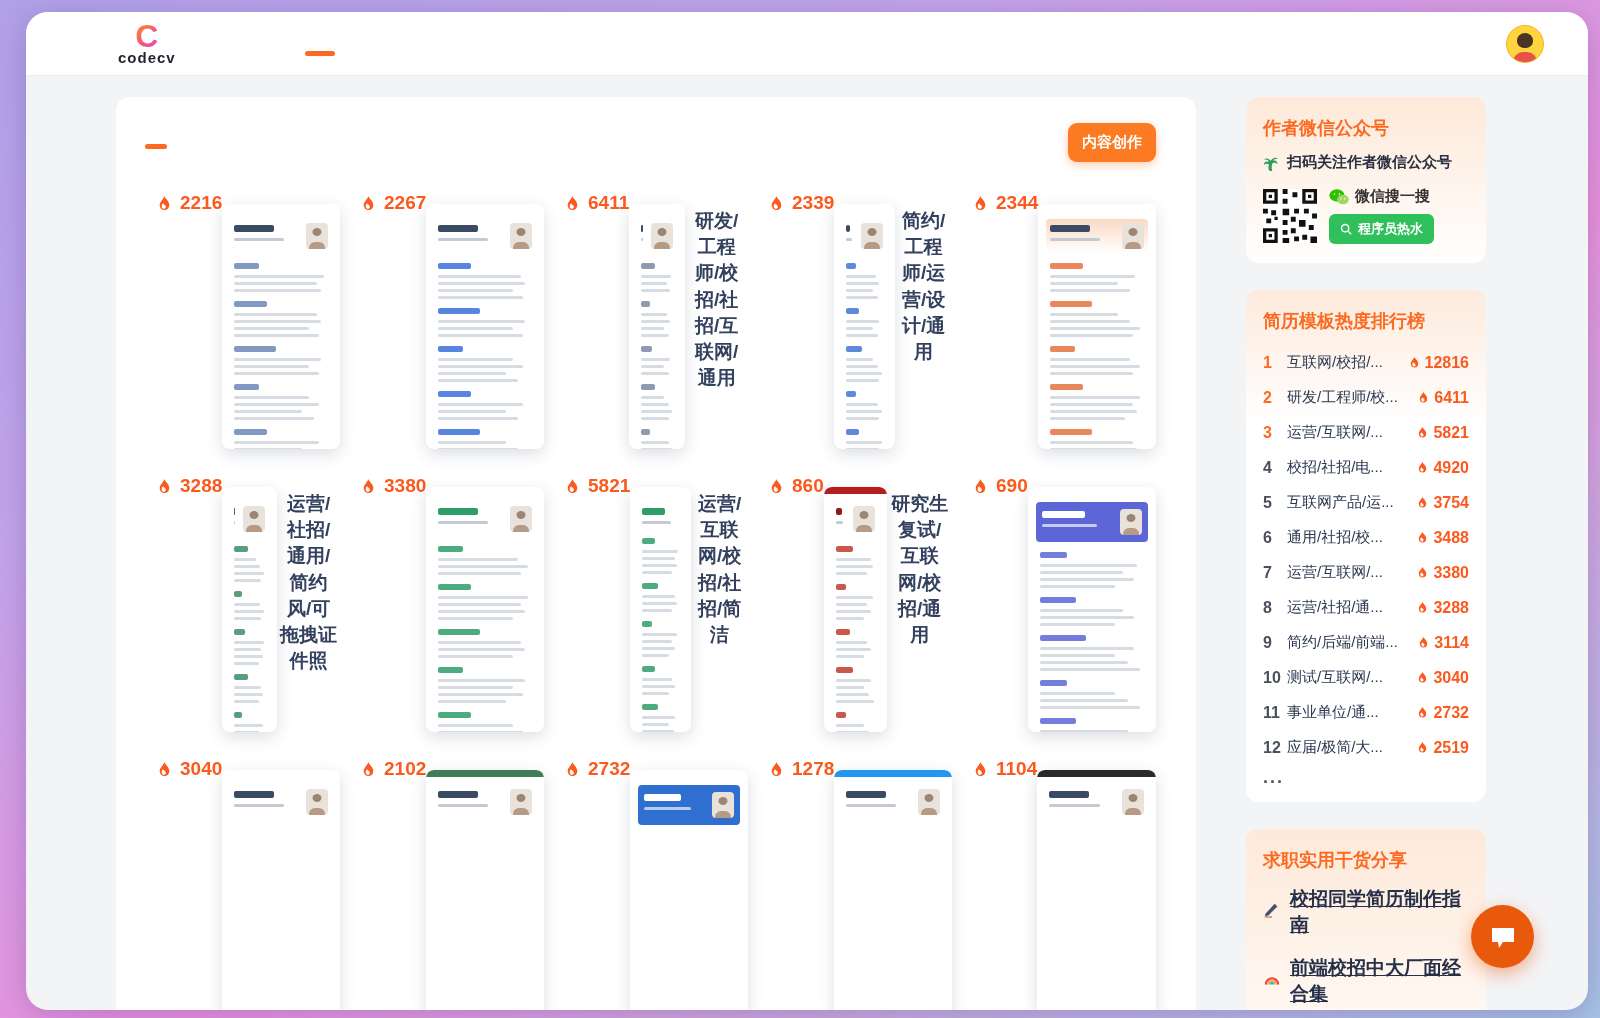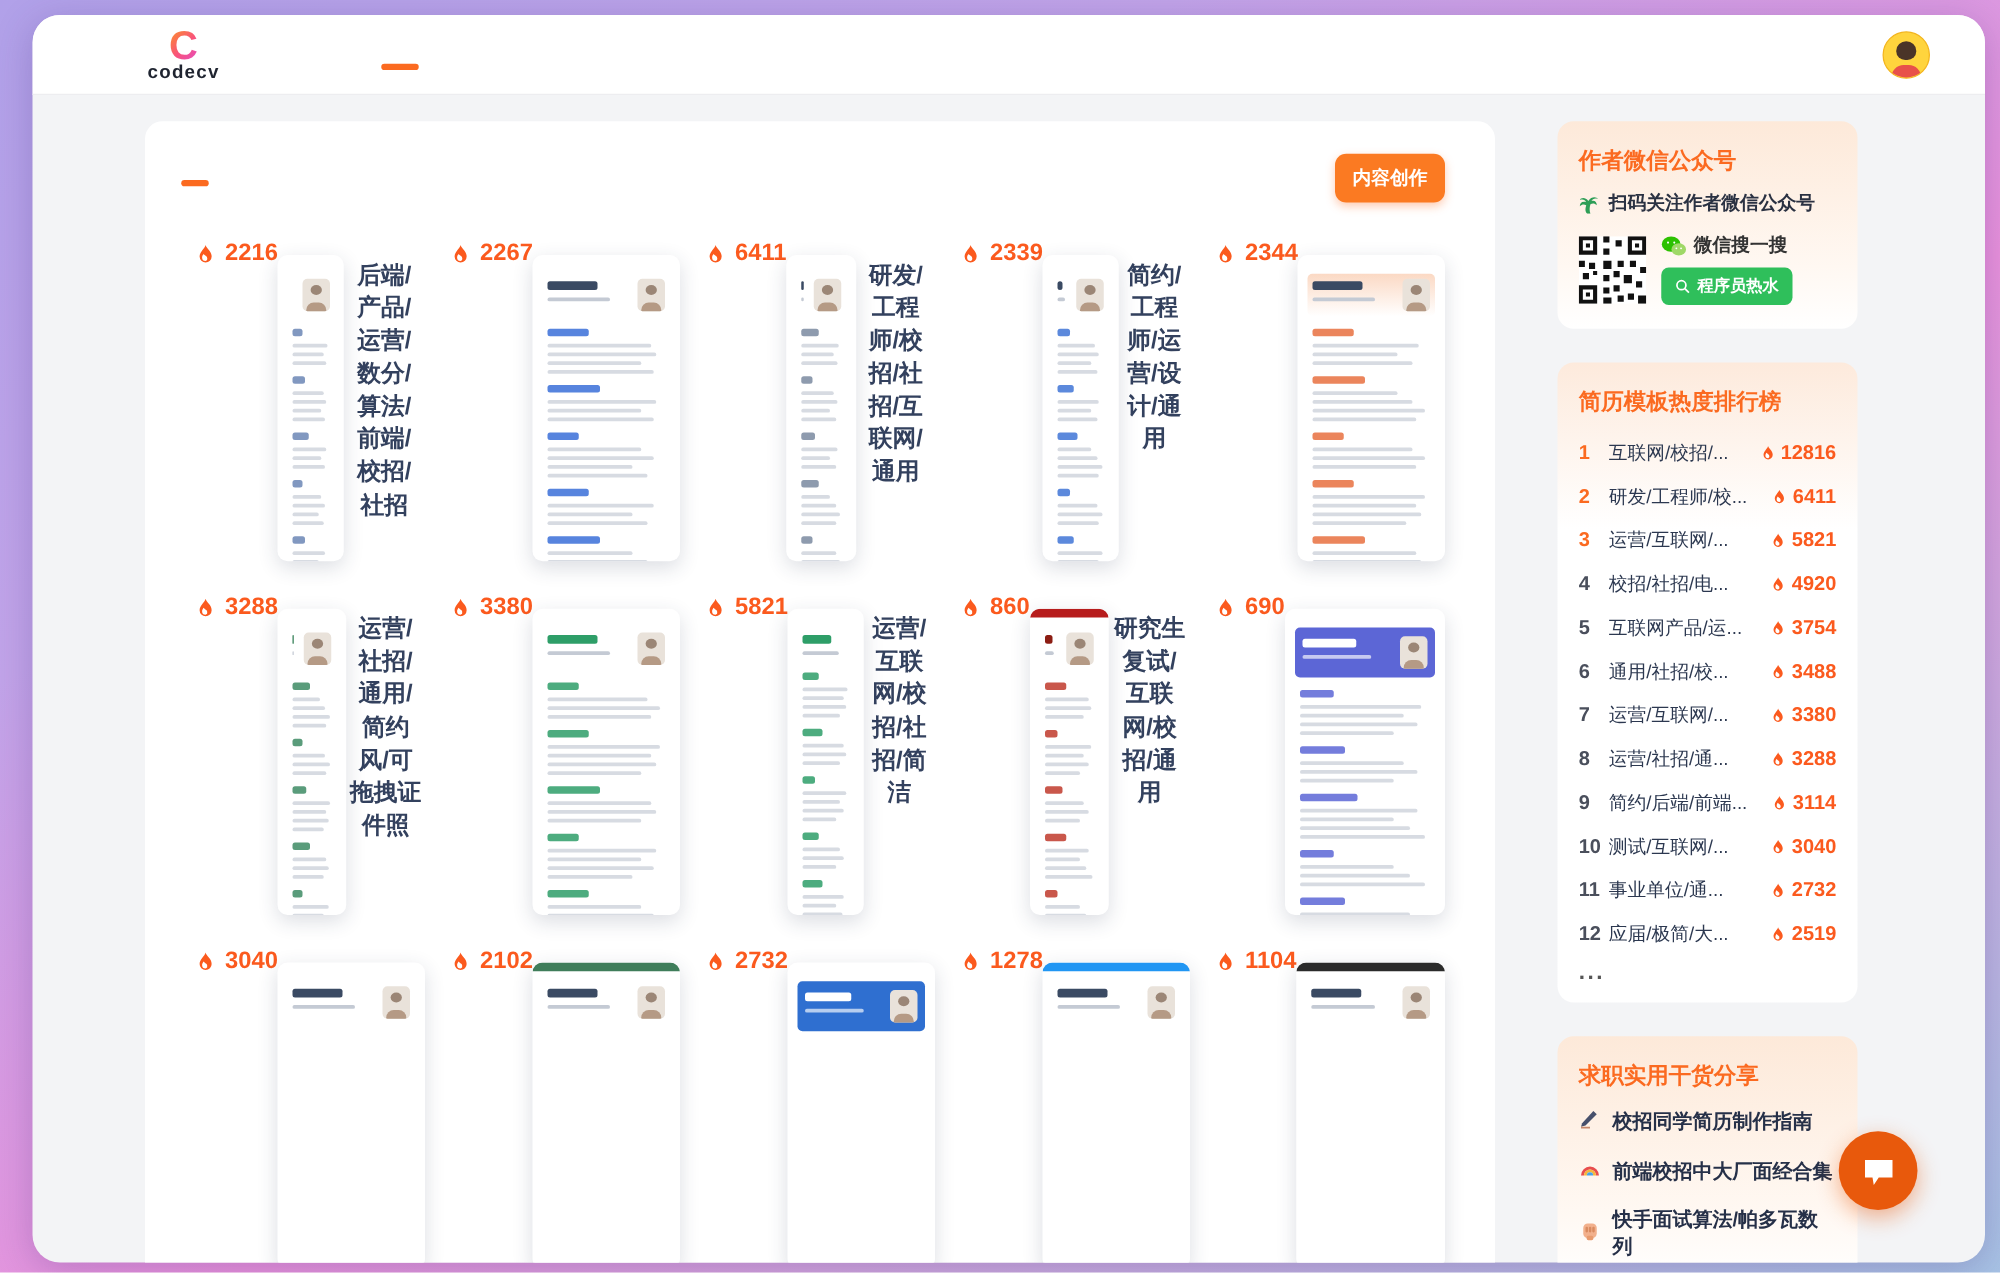--- a/index.html
+++ b/index.html
@@ -103,21 +103,21 @@
   .rank-list { margin-top:12px; }
   .rank-item { display:flex; align-items:center; height:35px; cursor:pointer; }
   .rank-num { width:24px; font-size:16px; font-weight:700; color:#4a4f5c; flex-shrink:0; }
   .rank-item.top .rank-num { color:#fb6a20; }
   .rank-label { flex:1; font-size:15px; font-weight:500; color:#2c3850; white-space:nowrap; overflow:hidden; }
   .rank-heat { display:flex; align-items:center; gap:4px; }
   .rank-heat svg { width:13px; height:13px; }
   .rank-count { font-size:16px; font-weight:800; color:#fb5a1e; }
   .rank-more { font-size:18px; font-weight:700; color:#555; margin-top:2px; letter-spacing:2px; }
   .share-list { margin-top:14px; display:flex; flex-direction:column; gap:17px; }
-  .share-item { display:flex; align-items:center; gap:9px; font-size:16px; font-weight:600; color:#263048; cursor:pointer; }
+  .share-item { display:flex; align-items:center; gap:9px; font-size:19px; font-weight:600; color:#263048; cursor:pointer;text-decoration:underline; }
   .share-item svg { width:18px; height:18px; flex-shrink:0; }
   
   .fab {
     position:absolute; left:1471px; top:905px; width:63px; height:63px; border-radius:50%;
     background:#e8590c; box-shadow:0 6px 18px rgba(232,89,12,.45); border:none; cursor:pointer;
     display:flex; align-items:center; justify-content:center;
   }
 </style>
 </head>
 <body>
@@ -209,21 +209,20 @@
                 <div class="t-line" style="width: 90%;"></div>
                 <div class="t-line" style="width: 72%;"></div>
                 <div class="t-line" style="width: 85%;"></div>
               </div>
               <div class="t-sec">
                 <div class="t-sec-head" style="background: rgb(107, 134, 181); width: 35%;"></div>
                 <div class="t-line" style="width: 90%;"></div>
                 <div class="t-line" style="width: 72%;"></div>
               </div>
             </div>
-    <div class="rtitle">后端/产品/运营/数分/算法/前端/校招/社招</div>
   </div>
           <div class="rcard">
     <div class="count-row">
       <span class="flame-slot" style="display: inline-flex;">
                 <svg width="17" height="17" viewBox="0 0 24 24">
                   <path d="M12 1.5c.6 3.8 6.8 6.6 6.8 13a6.8 6.8 0 1 1-13.6 0c0-2.6 1.2-4.6 2.7-6.5C9.4 5.6 11.4 4 12 1.5z" fill="#fb5a1e"></path>
                   <path d="M12 19.5a4 4 0 0 1-4-4c0-1.6.8-2.8 1.8-4 .9 1.9 4 2.2 4 4.8a2.7 2.7 0 0 1-1.8 3.2z" fill="#fff"></path>
                 </svg>
               </span>
       <span class="count">2267</span>

